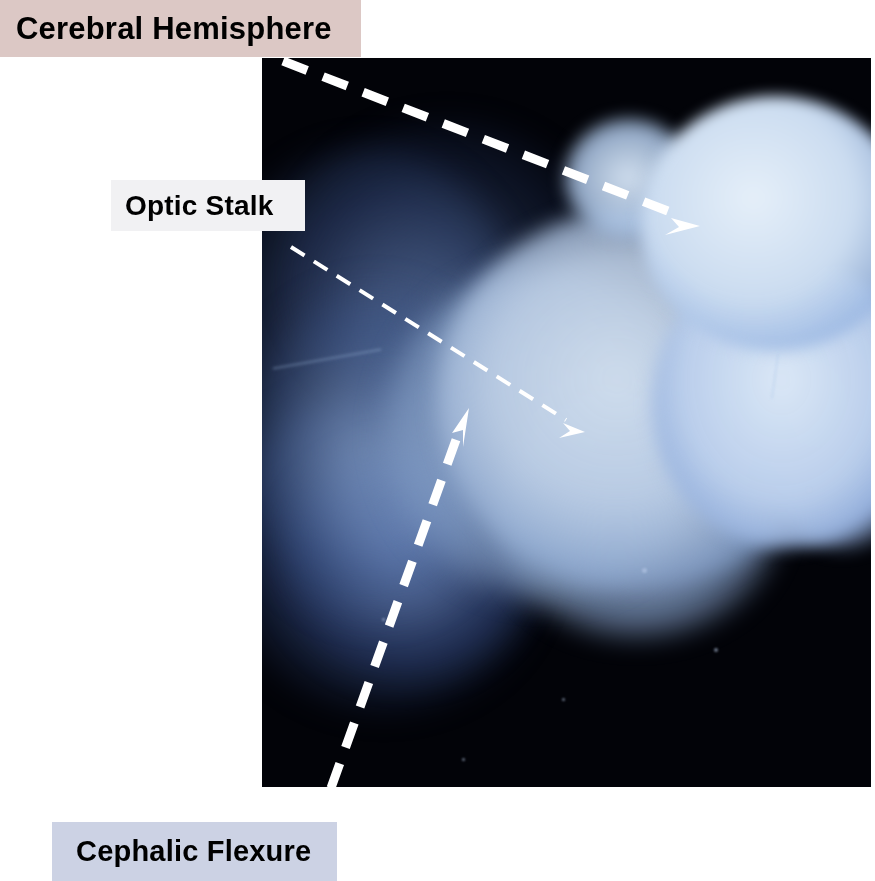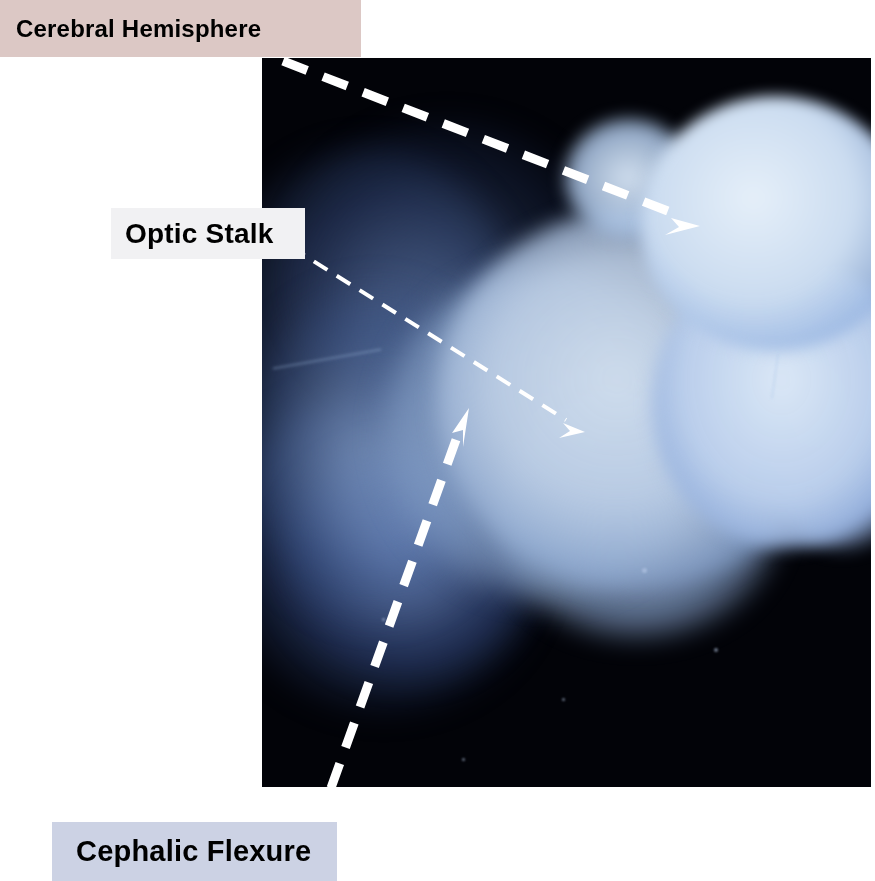--- a/index.html
+++ b/index.html
@@ -133,27 +133,27 @@
     white-space: nowrap;
     display: flex;
     align-items: center;
   }
   #label-cerebral {
     left: 0px;
     top: 0px;
     width: 361px;
     height: 57px;
     background: #dcc8c5;
-    font-size: 24px;
+    font-size: 31px;
     padding-left: 16px;
     box-sizing: border-box;
   }
   #label-optic {
     left: 111px;
-    top: 208px;
+    top: 180px;
     width: 194px;
     height: 51px;
     background: #f1f1f3;
     font-size: 28px;
     padding-left: 14px;
     box-sizing: border-box;
   }
   #label-cephalic {
     left: 52px;
     top: 822px;

